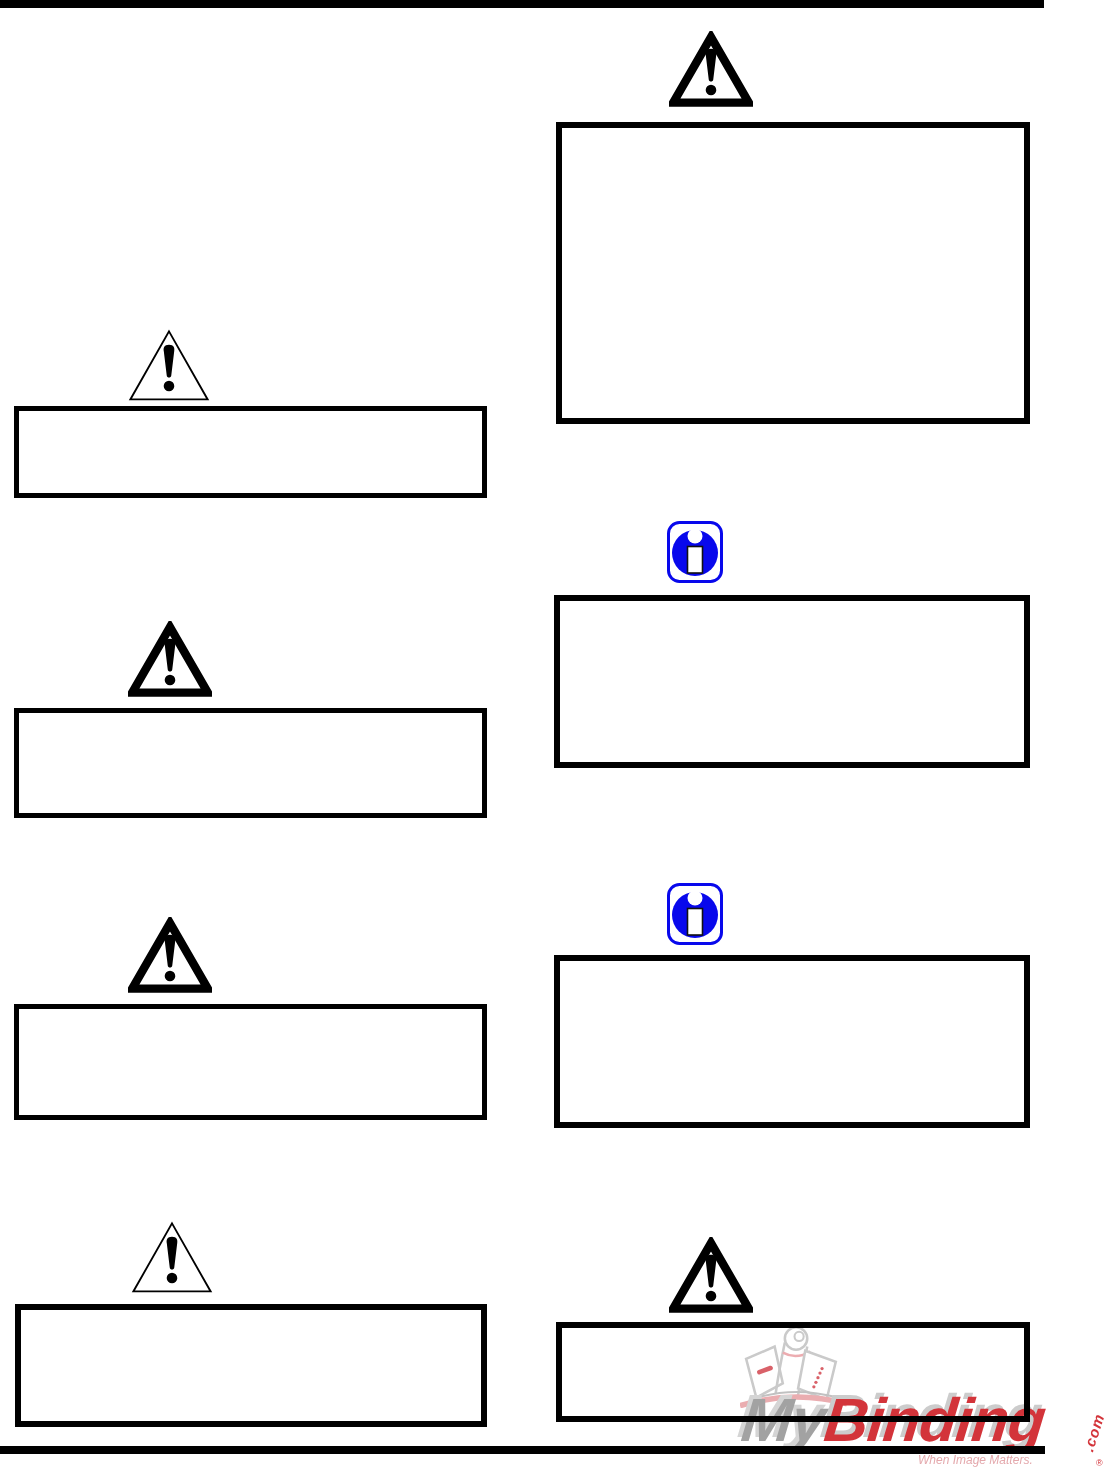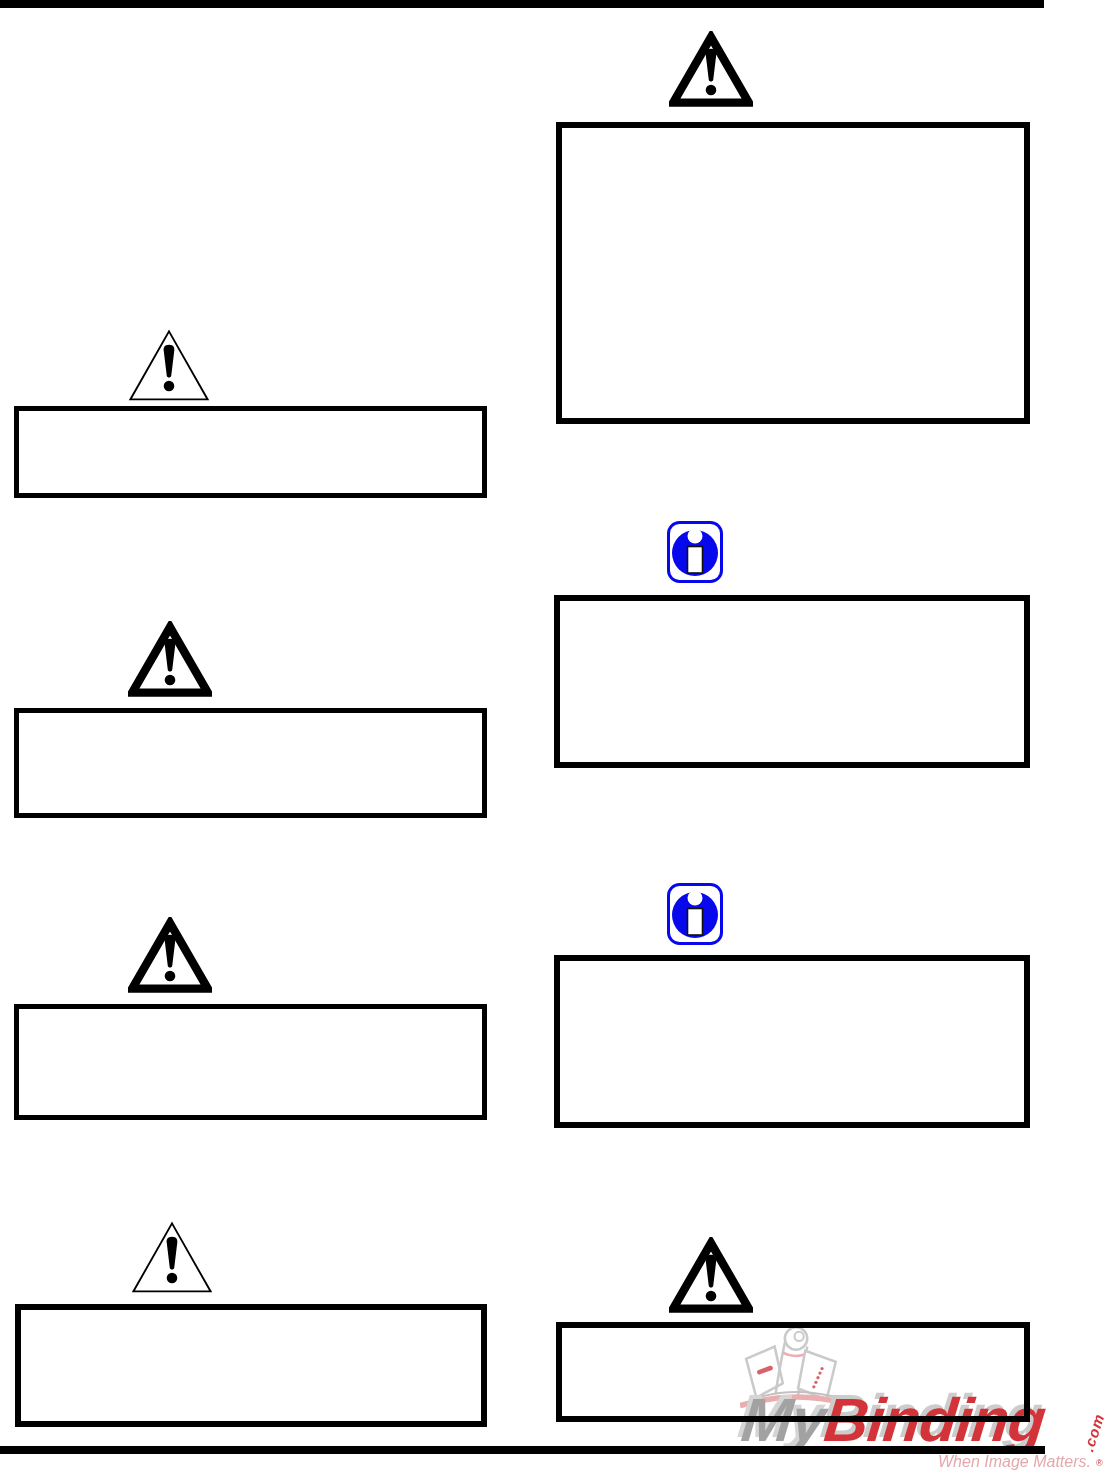--- a/index.html
+++ b/index.html
@@ -16,22 +16,22 @@
   .wm{position:absolute;left:0;top:0;width:1110px;height:1475px;z-index:1;opacity:.93;}
   .wm-art{position:absolute;left:740px;top:1326px;width:107px;height:82px;}
   .wm-text{position:absolute;left:742px;top:1390px;font-size:61px;line-height:1;
            font-weight:bold;font-style:italic;letter-spacing:-1px;white-space:nowrap;
            transform:skewX(-6deg);}
   .wm-my{color:#9b9b9b;text-shadow:-4px -4px 0 #d2d2d2;}
   .wm-binding{color:#d0252c;text-shadow:-4px -4px 0 #c9c9c9;}
   .wm-com{position:absolute;left:1074px;top:1424px;font-size:15px;font-weight:bold;
           font-style:italic;color:#d0252c;transform:rotate(-72deg);letter-spacing:1px;}
   .wm-reg{position:absolute;left:1096px;top:1458px;font-size:9px;color:#d0252c;}
-  .wm-tagline{position:absolute;left:918px;top:1453px;font-size:16px;font-style:italic;
-              color:#e2a2a6;white-space:nowrap;z-index:7;margin-left:20px;}
+  .wm-tagline{position:absolute;left:918px;top:1453px;font-size:12px;font-style:italic;
+              color:#e2a2a6;white-space:nowrap;z-index:7;}
   .defs{position:absolute;width:0;height:0;overflow:hidden;}
 </style>
 </head>
 <body>
 
 <svg class="defs" aria-hidden="true">
   <defs>
     <g id="bang">
       <path d="M 50,21 C 44,21 43.2,25 43.8,28.5 L 47.3,57.5 C 47.7,60.8 52.3,60.8 52.7,57.5 L 56.2,28.5 C 56.8,25 56,21 50,21 Z" fill="#000"></path>
       <circle cx="50" cy="70" r="6.3" fill="#000"></circle>

